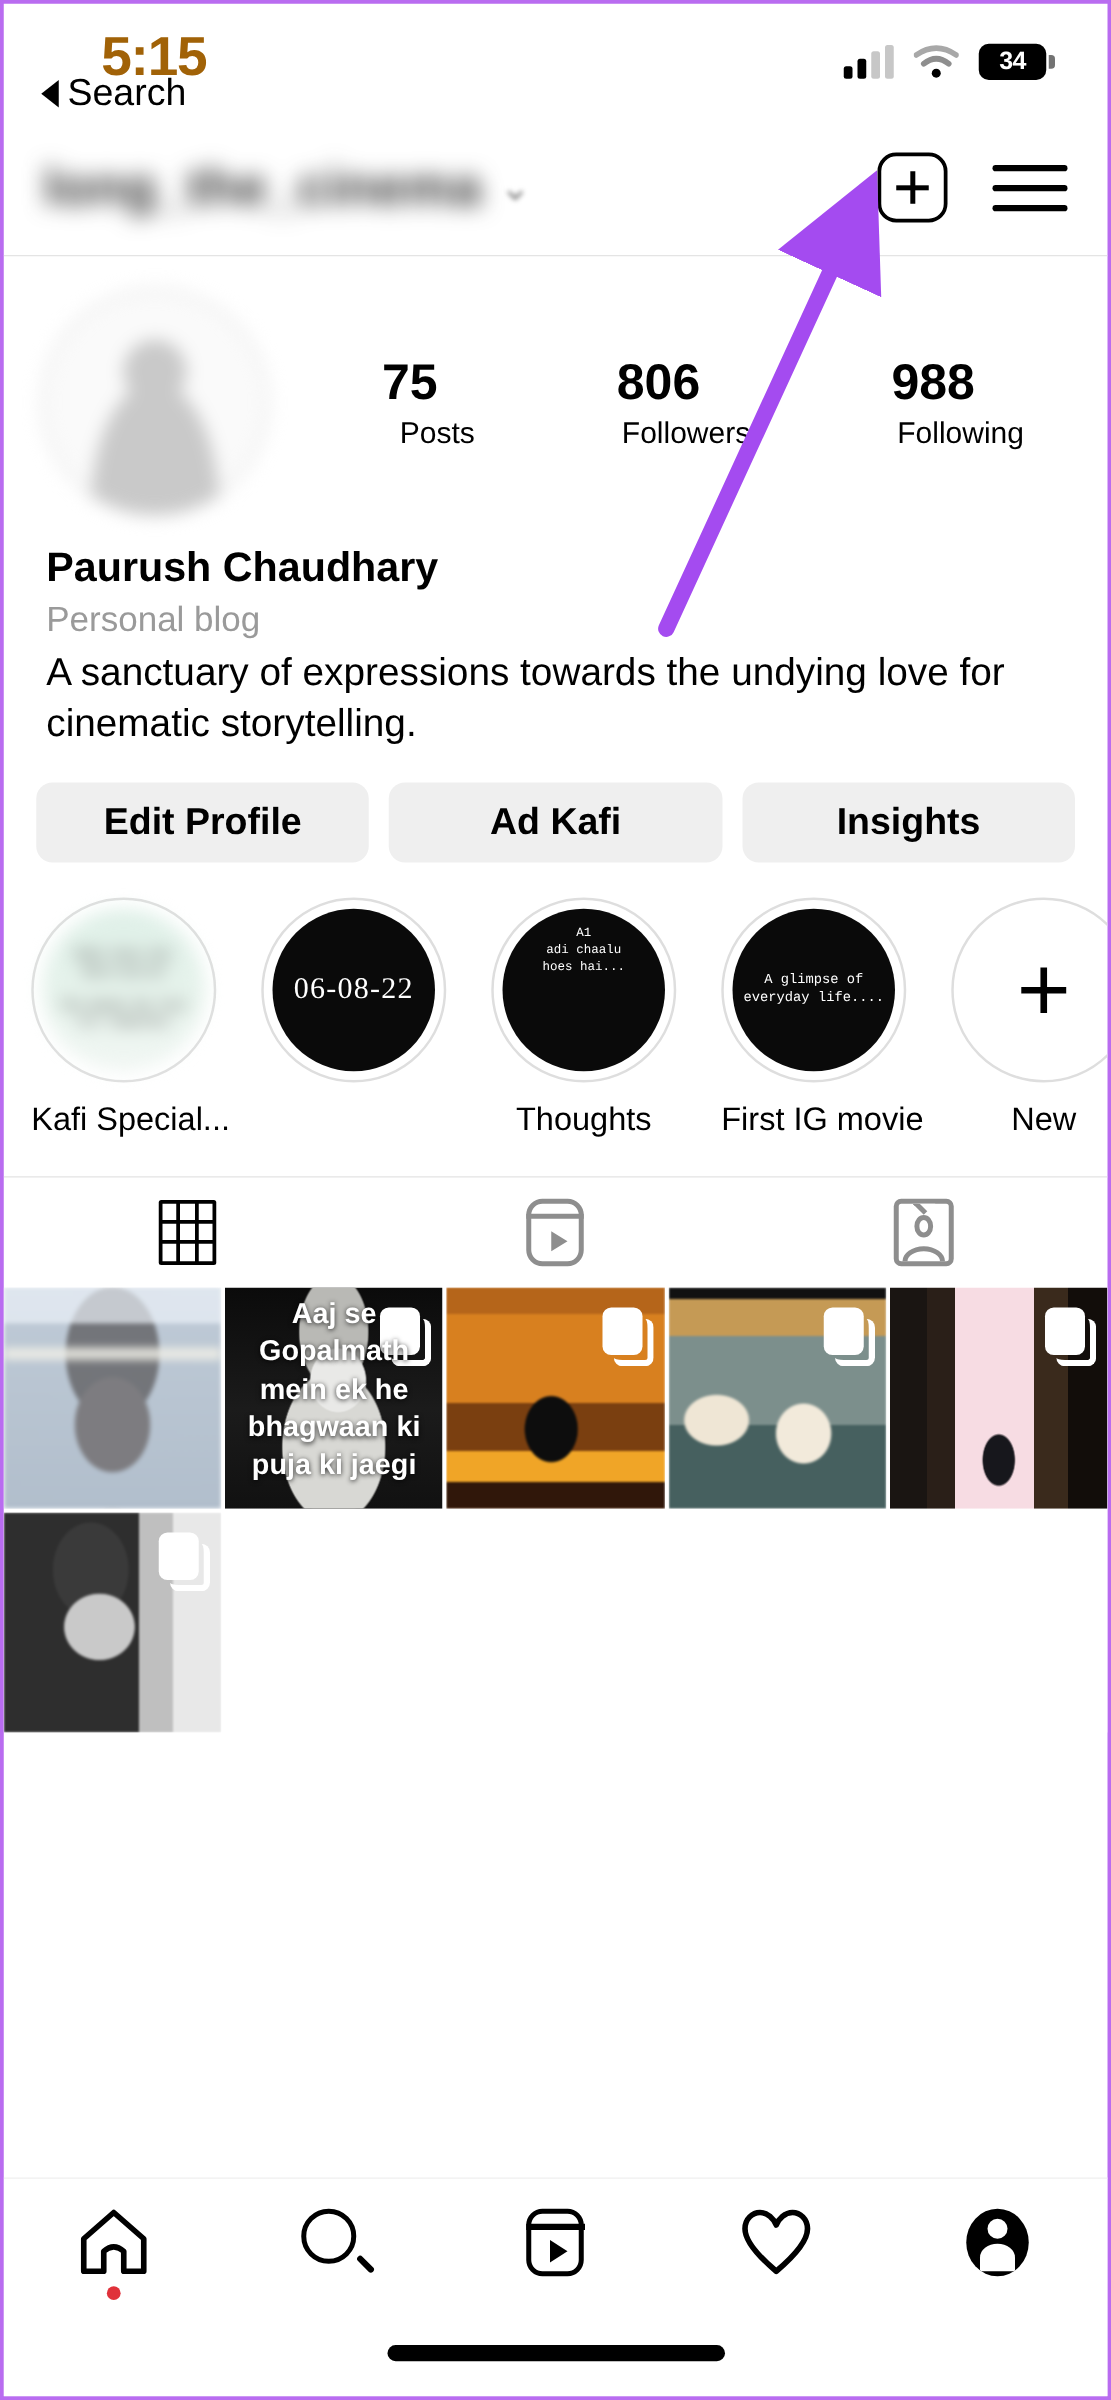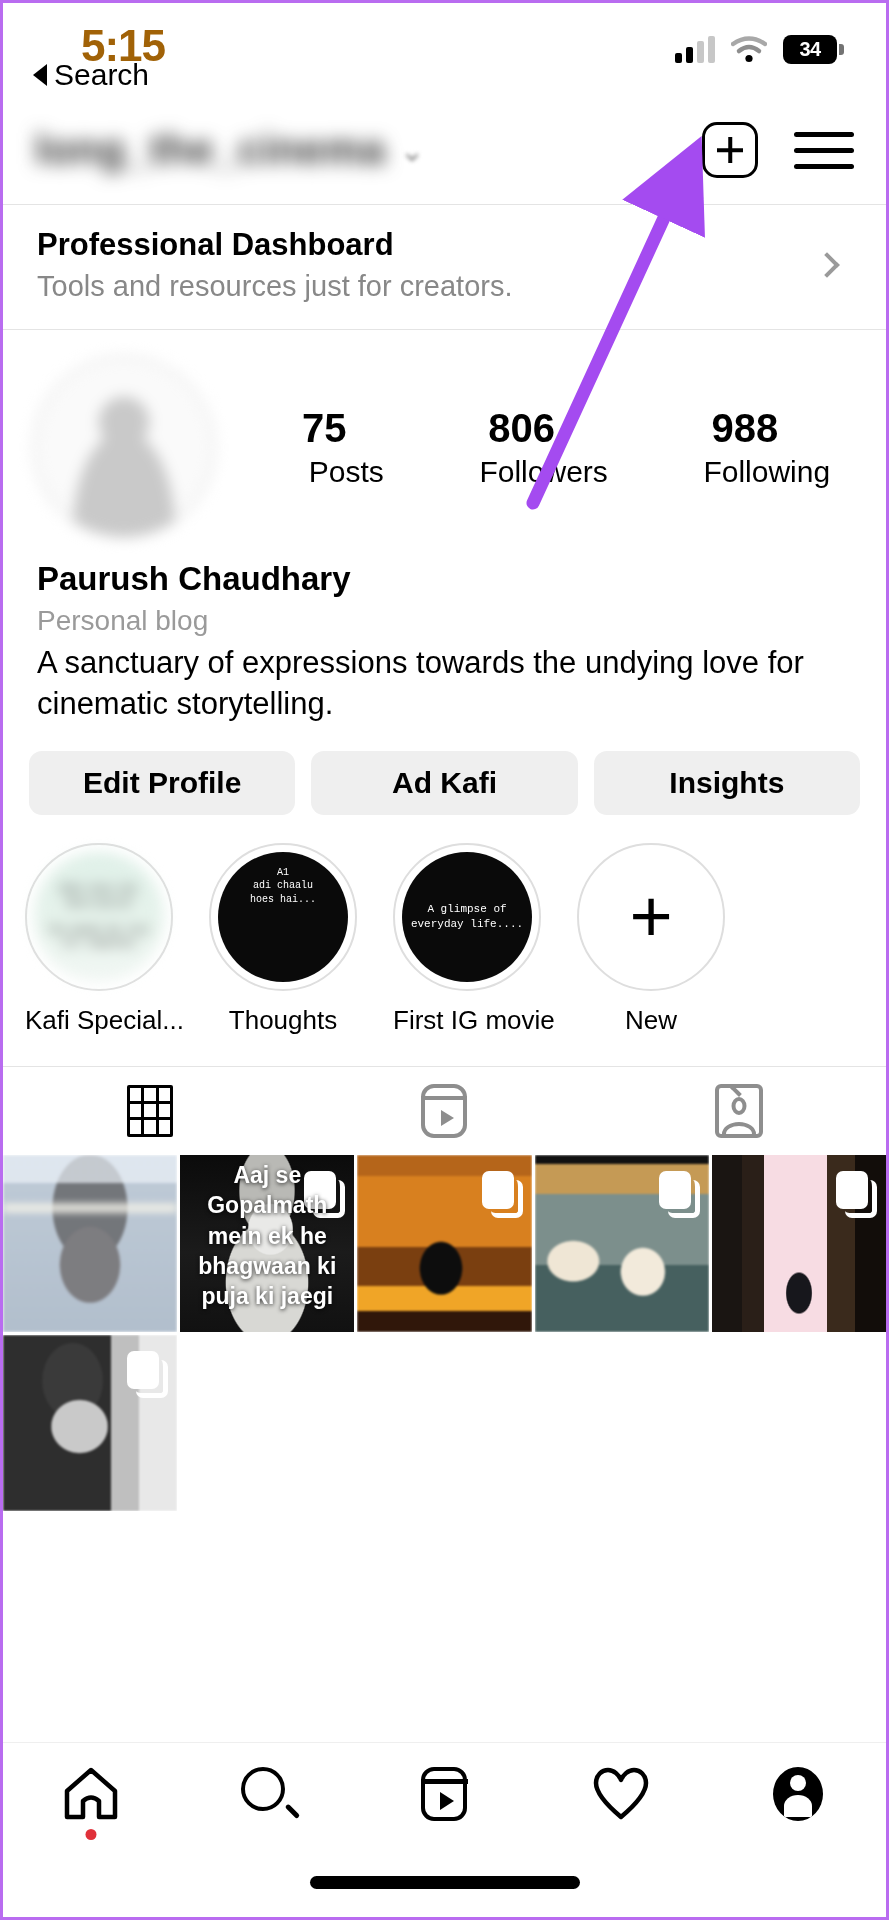--- a/index.html
+++ b/index.html
@@ -117,21 +117,21 @@
     background:
       radial-gradient(circle at 50% 36%, #c9c9c9 0 17%, transparent 18%),
       radial-gradient(ellipse at 50% 96%, #c9c9c9 0 40%, transparent 41%),
       #fafafa;
     filter:blur(7px);
     flex:none;
   }
   .stats { display:flex; flex:1; justify-content:space-around; padding-left:24px; }
   .stat { text-align:center; }
   .stat .num { font-size:40px; font-weight:700; color:#000; }
-  .stat .lbl { font-size:30px; color:#000; margin-top:4px;margin-left:44px; }
+  .stat .lbl { font-size:24px; color:#000; margin-top:4px;margin-left:44px; }
 
   
   .bio { padding:22px 34px 0 34px; }
   .bio .name { font-size:33px; font-weight:700; color:#000; }
   .bio .cat { font-size:28px; color:#9a9a9a; margin-top:7px; }
   .bio .desc { font-size:31px; color:#000; margin-top:6px; line-height:1.32; }
 
   
   .actions { display:flex; gap:16px; padding:26px 26px 0 26px; }
   .act-btn {
@@ -382,27 +382,20 @@
     <div class="hdr-icons">
       <div class="plus-box"></div>
       <div class="burger">
         <span></span>
           <span></span>
           <span></span>
       </div>
     </div>
   </div>
 
-  <div class="pro-dash">
-    <div>
-      <div class="pd-title">Professional Dashboard</div>
-      <div class="pd-sub">Tools and resources just for creators.</div>
-    </div>
-    <div class="chev-r"></div>
-  </div>
 
   <div class="profile-row">
     <div class="avatar"></div>
     <div class="stats">
       <div class="stat">
         <div class="num">75</div>
         <div class="lbl">Posts</div>
       </div>
       <div class="stat">
         <div class="num">806</div>
@@ -431,20 +424,28 @@
 
     <div class="hl">
       <div class="hl-ring">
         <div class="hl-img mint hl-blur">
           <div class="hl-cap hl-t10" style="color:#333;">Rahe Kese Hai description<br><br>The Wands Me Toot<br>For Complkho</div>
         </div>
       </div>
       <div class="hl-label">Kafi Special...</div>
     </div>
 
+    <div class="hl">
+      <div class="hl-ring">
+        <div class="hl-img dark">
+          <div class="hl-date">06-08-22</div>
+        </div>
+      </div>
+      <div class="hl-label hl-blur"></div>
+    </div>
 
     <div class="hl">
       <div class="hl-ring">
         <div class="hl-img dark">
           <div class="hl-cap hl-t10" style="align-self:flex-start;margin-top:14px;">A1<br>adi chaalu<br>hoes hai...</div>
         </div>
       </div>
       <div class="hl-label">Thoughts</div>
     </div>
 

